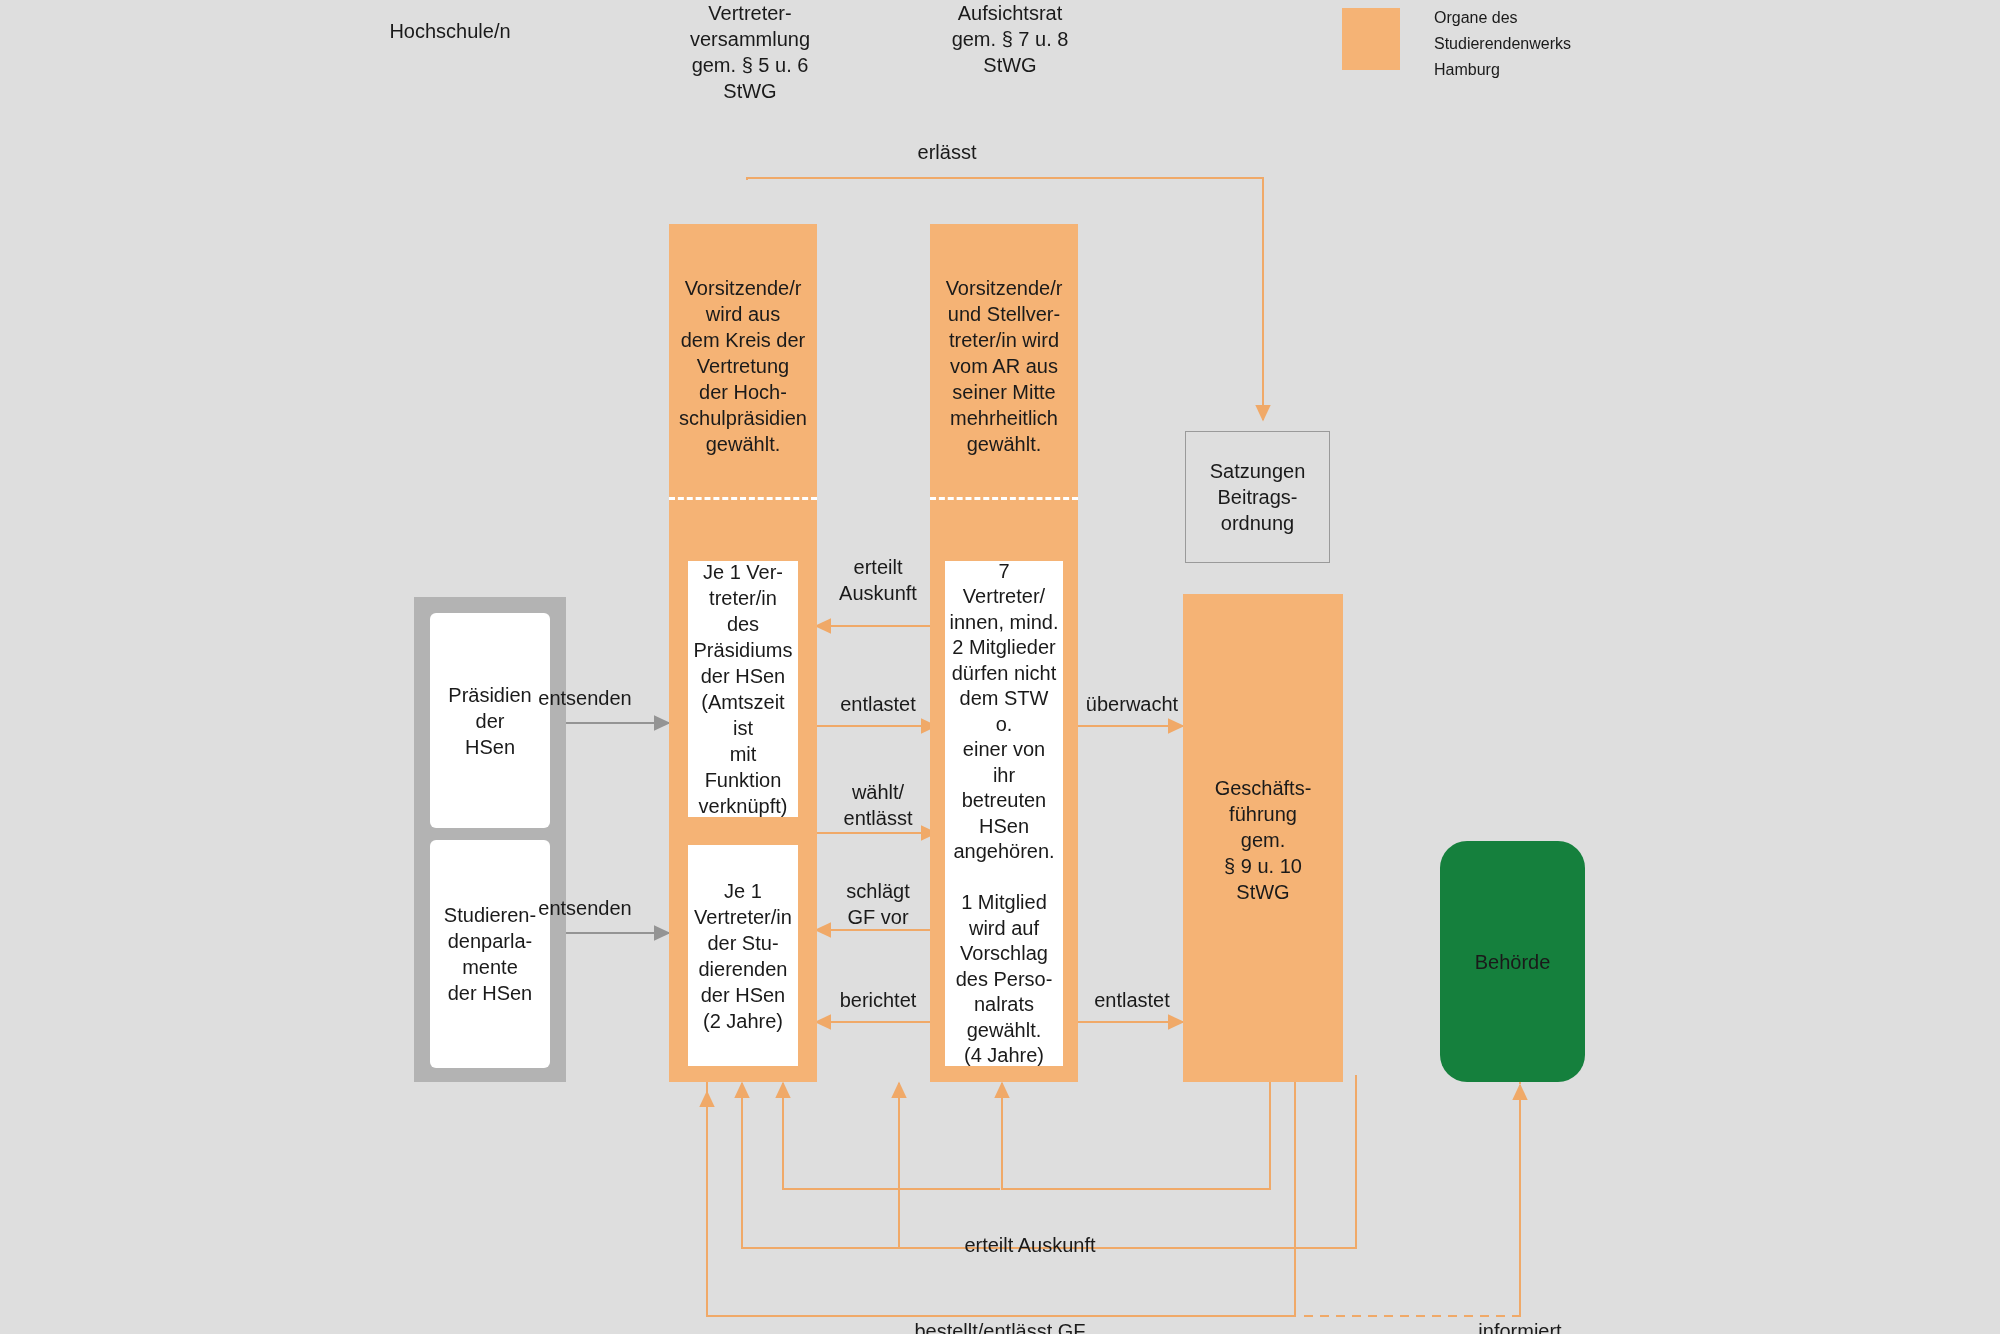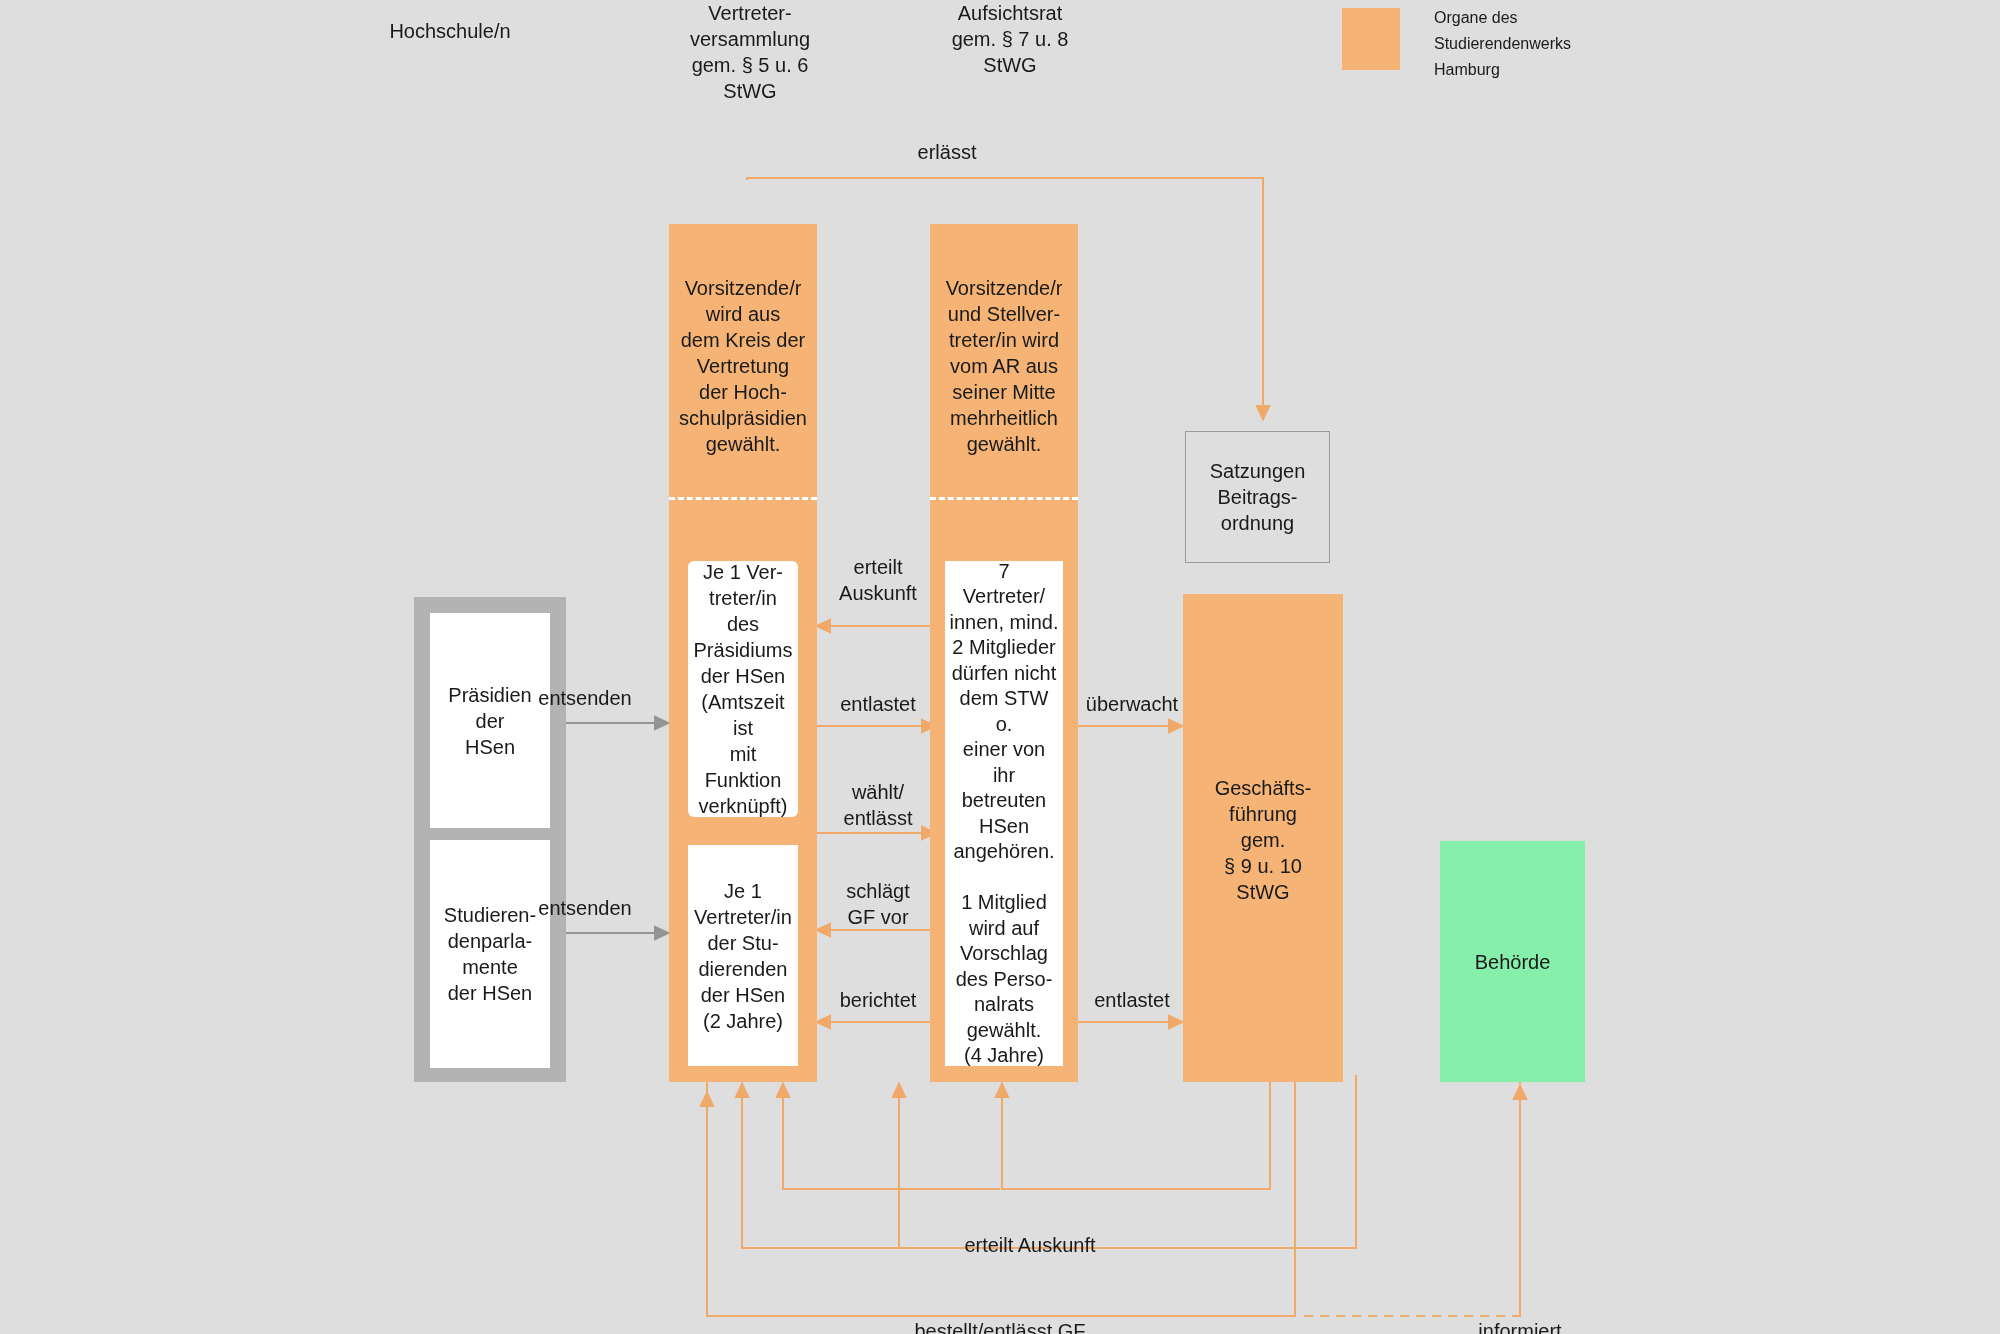--- a/index.html
+++ b/index.html
@@ -94,33 +94,35 @@
     background: #ffffff;
     font-size: 20px;
     line-height: 26px;
     color: #1a1a1a;
     text-align: center;
     white-space: pre-line;
     display: flex;
     align-items: center;
     justify-content: center;
     box-sizing: border-box;
+    border-radius: 6px;
   }
   
   .solid-grey {
     position: absolute;
-    background: #86efac;
+    background: #15803d;
     font-size: 20px;
     line-height: 26px;
     color: #1a1a1a;
     text-align: center;
     display: flex;
     align-items: center;
     justify-content: center;
     box-sizing: border-box;
+    border-radius: 27px;
   }
   
   .outline-box {
     position: absolute;
     background: #dedede;
     border: 1px solid #9a9a9a;
     font-size: 20px;
     line-height: 26px;
     color: #1a1a1a;
     text-align: center;
@@ -234,21 +236,21 @@
   <div class="organ-top-text" style="left:669px; top:275px; width:148px;">Vorsitzende/r
 wird aus
 dem Kreis der
 Vertretung
 der Hoch-
 schulpräsidien
 gewählt.</div>
 
   <div class="dash-sep" style="left:669px; top:497px; width:148px;"></div>
 
-  <div class="white-box" style="left:688px; top:561px; width:110px; height:256px; padding:0 4px;border-radius:6px;">
+  <div class="white-box" style="left:688px; top:561px; width:110px; height:256px; padding:0 4px;">
     <span>Je 1 Ver-
 treter/in des
 Präsidiums
 der HSen
 (Amtszeit ist
 mit Funktion
 verknüpft)</span>
   </div>
 
   <div class="white-box" style="left:688px; top:845px; width:110px; height:221px; padding:0 4px;">

